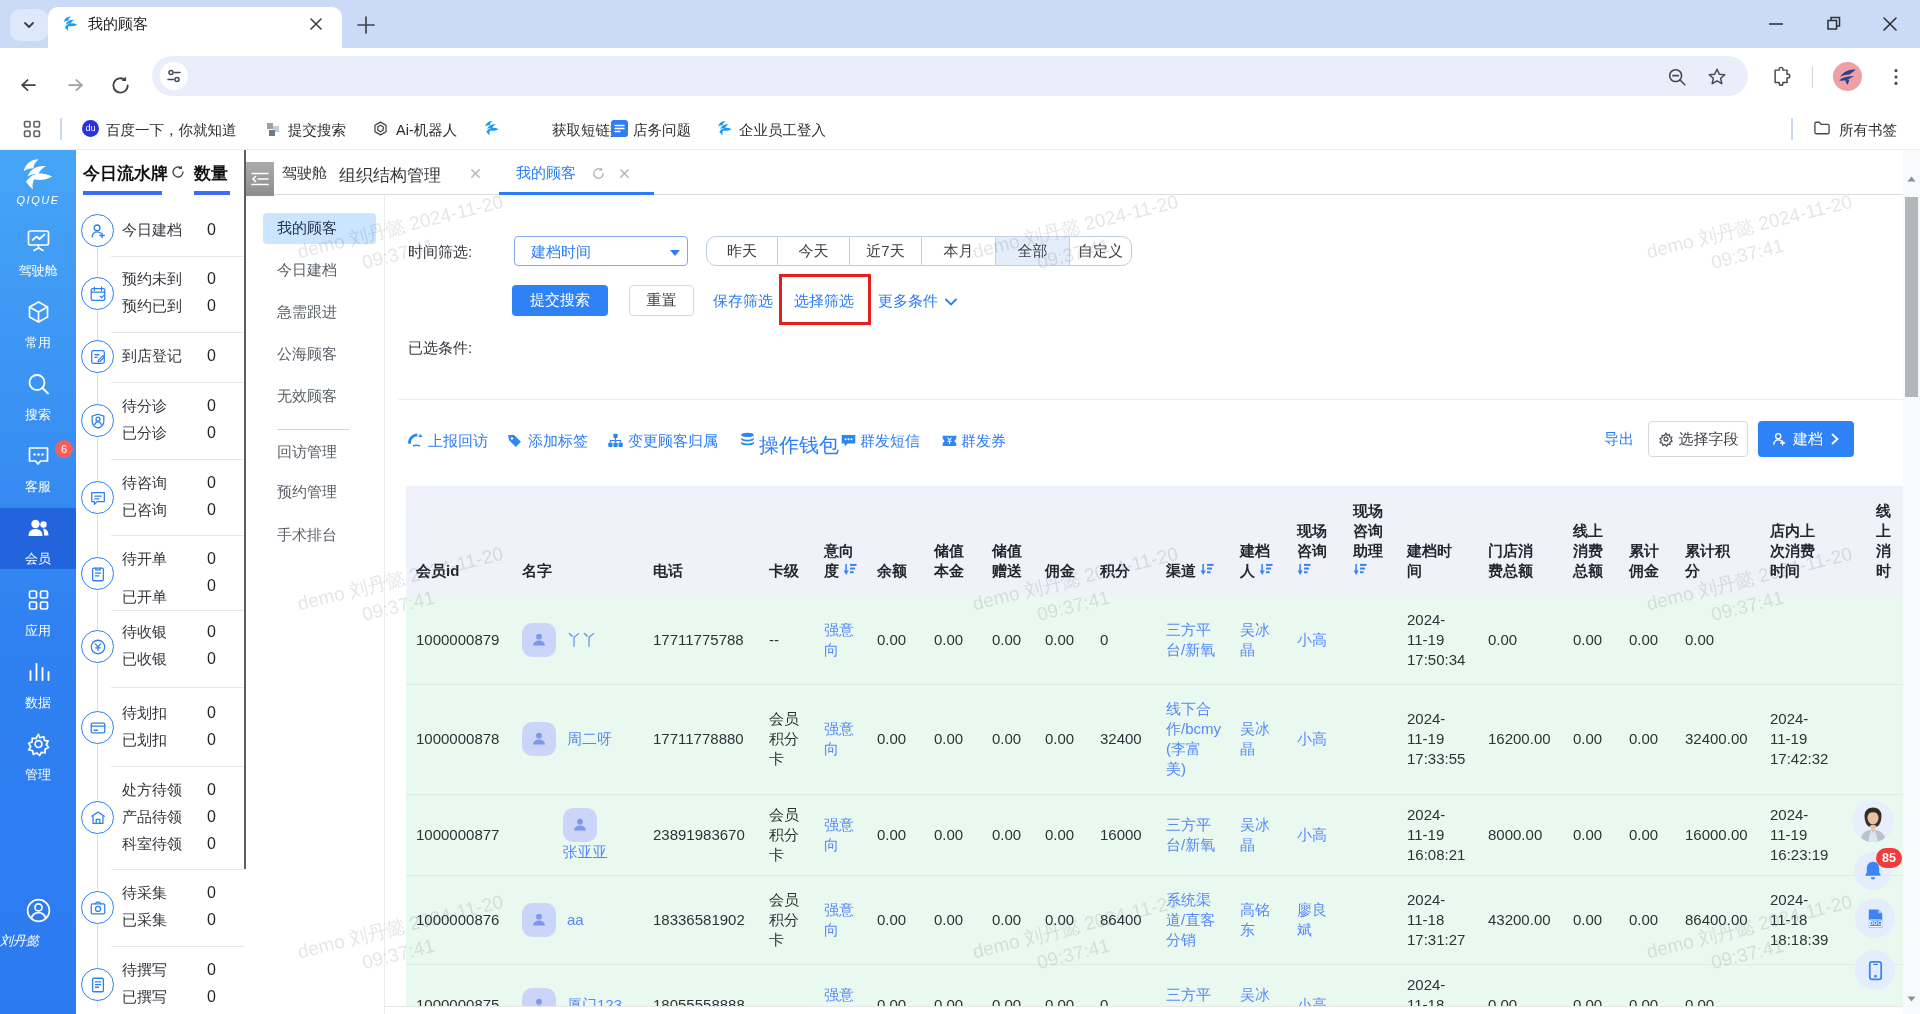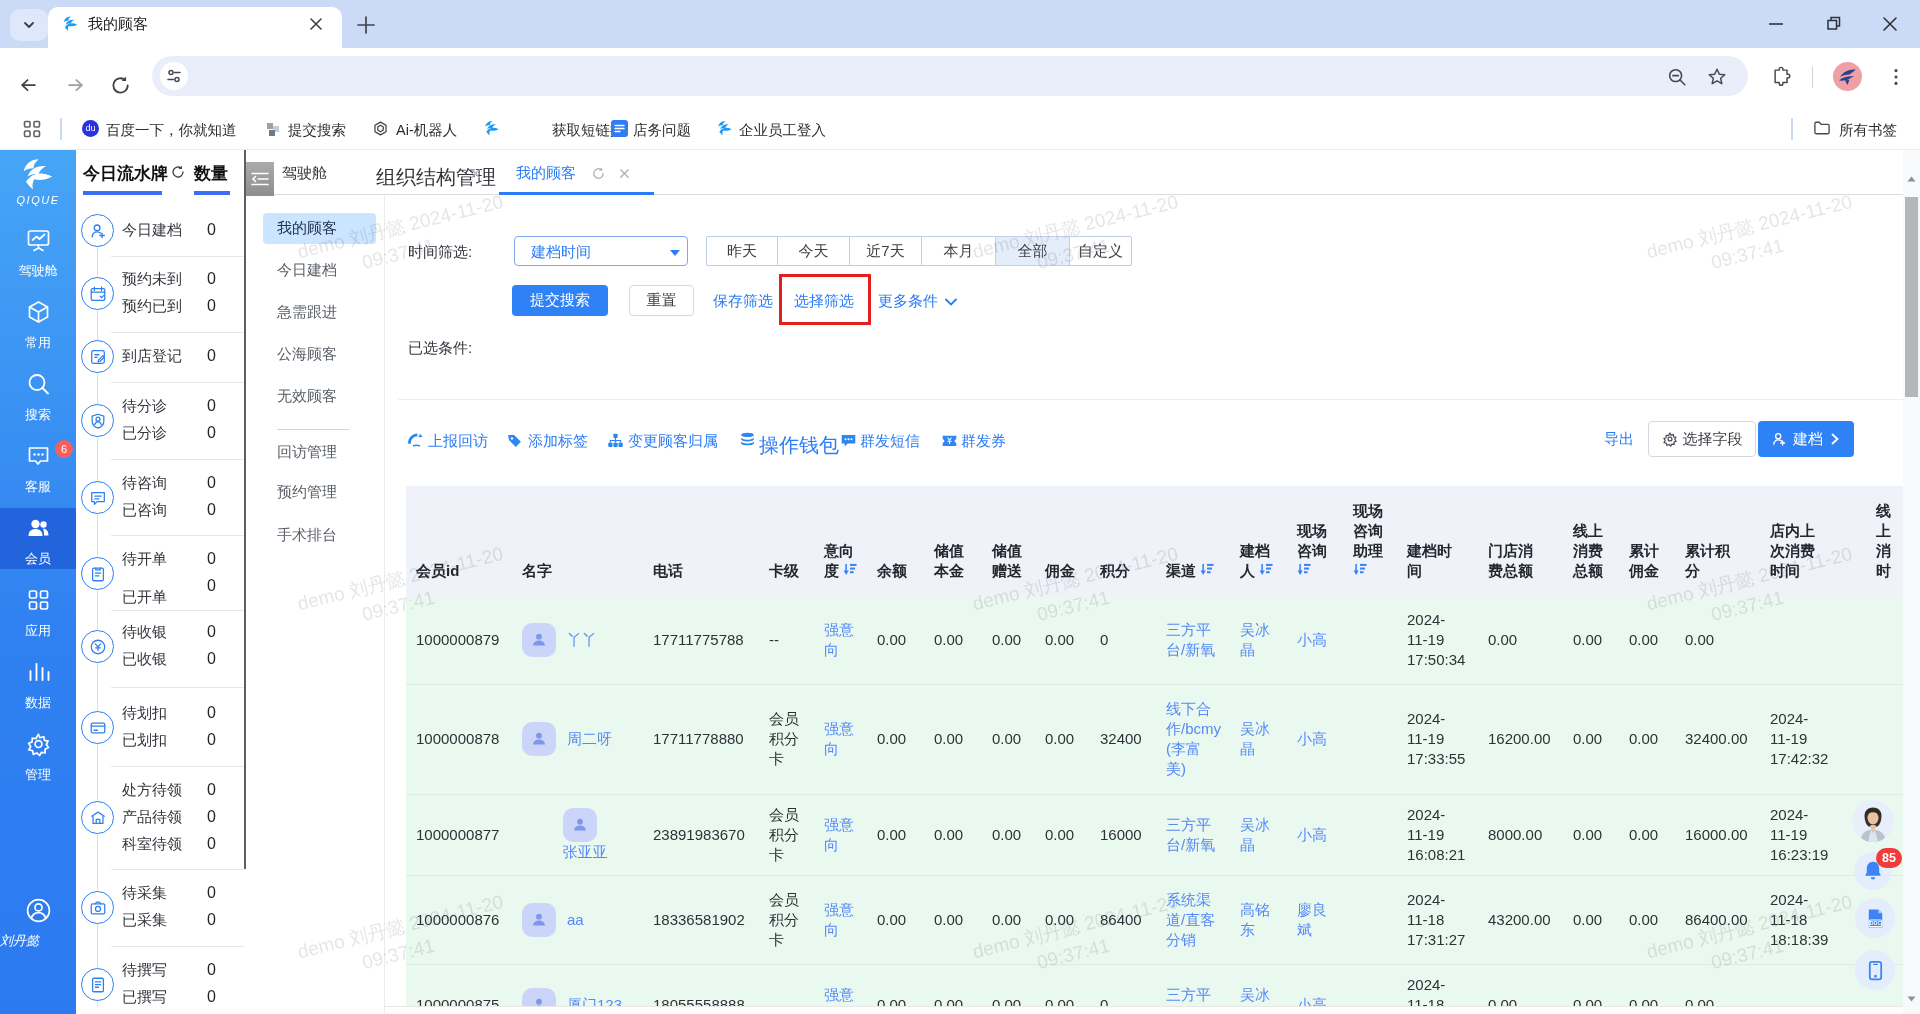--- a/index.html
+++ b/index.html
@@ -447,21 +447,21 @@
   <div class="abs" id="apptabs"></div>
   <div class="abs" id="panelborder"></div>
   <div class="abs" id="hamburger"></div>
   <svg class="abs" style="left:250px;top:171px" width="20" height="16" viewBox="0 0 20 16">
       <g stroke="#fff" stroke-width="1.6" fill="none" stroke-linecap="round">
         <path d="M2 2.5 L18 2.5 M2 13.5 L18 13.5 M8 8 L18 8"></path>
         <path d="M5.5 5.5 L3 8 L5.5 10.5"></path>
       </g>
     </svg>
   <div class="abs" style="left:282px;top:164px;font-size:15px;color:#33373d;">驾驶舱</div>
-  <div class="abs" style="left:376px;top:164px;font-size:20px;color:#33373d;">组织结构管理</div>
+  <div class="abs" style="left:339px;top:164px;font-size:17px;color:#33373d;">组织结构管理</div>
   <svg class="abs" style="left:469px;top:167px" width="13" height="13" viewBox="0 0 14 14">
       <path d="M3 3 L11 11 M11 3 L3 11" stroke="#aeb2ba" stroke-width="1.5" stroke-linecap="round"></path>
     </svg>
   <div class="abs" style="left:516px;top:164px;font-size:15px;color:#2b7cf6;">我的顾客</div>
   <svg class="abs" style="left:591px;top:166px" width="15" height="15" viewBox="0 0 24 24">
       <path d="M19.5 12 A7.5 7.5 0 1 1 17 6.4" stroke="#b0b5bd" stroke-width="2.2" fill="none" stroke-linecap="round"></path>
       <path d="M17.8 2.5 L17.8 7.6 L12.8 7.6 Z" fill="#b0b5bd"></path>
     </svg>
   <svg class="abs" style="left:618px;top:167px" width="13" height="13" viewBox="0 0 14 14">
       <path d="M3 3 L11 11 M11 3 L3 11" stroke="#aeb2ba" stroke-width="1.5" stroke-linecap="round"></path>
@@ -480,21 +480,21 @@
   <div class="abs menuitem" style="left:277px;top:483px;">预约管理</div>
   <div class="abs menuitem" style="left:277px;top:526px;">手术排台</div>
 
   <div class="abs" id="content"></div>
   <div class="abs" style="left:408px;top:243px;font-size:15px;color:#33373d;">时间筛选:</div>
   <div class="abs" style="left:514px;top:236px;width:174px;height:30px;border:1px solid #7fa9ec;border-radius:4px;background:#fff;"></div>
   <div class="abs blue" style="left:531px;top:243px;font-size:15px;font-family:Liberation Serif, serif;">建档时间</div>
   <svg class="abs" style="left:669px;top:249px" width="12" height="8" viewBox="0 0 12 8">
       <path d="M1 1 L6 7 L11 1 Z" fill="#2b7cf6"></path>
     </svg>
-  <div class="abs" style="left:706px;top:236px;width:426px;height:30px;border:1px solid #c2cee2;border-radius:2px;display:flex;">
+  <div class="abs" style="left:706px;top:236px;width:426px;height:30px;border:1px solid #c2cee2;border-radius:10px;display:flex;">
     <div style="width:71px;border-right:1px solid #c2cee2;display:flex;align-items:center;justify-content:center;font-size:15px;color:#3b3f45;">昨天</div>
     <div style="width:72px;border-right:1px solid #c2cee2;display:flex;align-items:center;justify-content:center;font-size:15px;color:#3b3f45;">今天</div>
     <div style="width:72px;border-right:1px solid #c2cee2;display:flex;align-items:center;justify-content:center;font-size:15px;color:#3b3f45;">近7天</div>
     <div style="width:74px;border-right:1px solid #c2cee2;display:flex;align-items:center;justify-content:center;font-size:15px;color:#3b3f45;">本月</div>
     <div style="width:74px;border-right:1px solid #c2cee2;display:flex;align-items:center;justify-content:center;font-size:15px;color:#3b3f45;background:#e4edfa;">全部</div>
     <div style="flex:1;display:flex;align-items:center;justify-content:center;font-size:15px;color:#3b3f45;">自定义</div>
   </div>
   <div class="abs btn-blue" style="left:512px;top:285px;width:96px;height:31px;">提交搜索</div>
   <div class="abs btn-plain" style="left:629px;top:285px;width:65px;height:31px;">重置</div>
   <div class="abs blue" style="left:713px;top:292px;font-size:15px;">保存筛选</div>
@@ -546,21 +546,21 @@
         <circle cx="13.5" cy="8.5" r="1.2"></circle>
       </g>
     </svg>
   <div class="abs blue" style="left:860px;top:432px;font-size:15px;">群发短信</div>
   <svg class="abs" style="left:941px;top:432px" width="17" height="17" viewBox="0 0 20 20">
       <path d="M2 4.5 h16 v4 a2 2 0 0 0 0 4 v4 h-16 v-4 a2 2 0 0 0 0 -4 Z" fill="#2e86f3"></path>
       <path d="M8 7 L10 9.5 L12 7 M10 9.5 L10 13.5 M8 11 L12 11" stroke="#fff" stroke-width="1.2" fill="none" stroke-linecap="round"></path>
     </svg>
   <div class="abs blue" style="left:961px;top:432px;font-size:15px;">群发券</div>
   <div class="abs blue" style="left:1604px;top:430px;font-size:15px;">导出</div>
-  <div class="abs btn-plain" style="left:1648px;top:421px;width:108px;height:36px;justify-content:center;">
+  <div class="abs btn-plain" style="left:1648px;top:421px;width:100px;height:36px;justify-content:center;">
     <svg width="16" height="16" viewBox="0 0 26 26" style="margin-right:5px;">
         <g stroke="#4a4e54" stroke-width="2" fill="none">
           <circle cx="13" cy="13" r="3.2"></circle>
           <path d="M13 3.5 L14.6 6.8 L18.3 5.8 L18.9 9.4 L22.5 10.2 L20.8 13.5 L22.9 16.5 L19.6 18.2 L19.6 21.9 L15.9 21.4 L14.2 24.5 L11.4 22 L7.9 23.3 L7 19.7 L3.4 18.7 L5.2 15.5 L3.2 12.4 L6.6 10.9 L6.8 7.2 L10.5 7.5 L12.3 4.3 Z"></path>
         </g>
       </svg>选择字段</div>
   <div class="abs btn-blue" style="left:1758px;top:421px;width:96px;height:36px;">
     <svg width="16" height="16" viewBox="0 0 20 20" style="margin-right:6px;">
         <g stroke="#fff" stroke-width="1.6" fill="none" stroke-linecap="round">
           <circle cx="9" cy="6.5" r="3.2"></circle>

